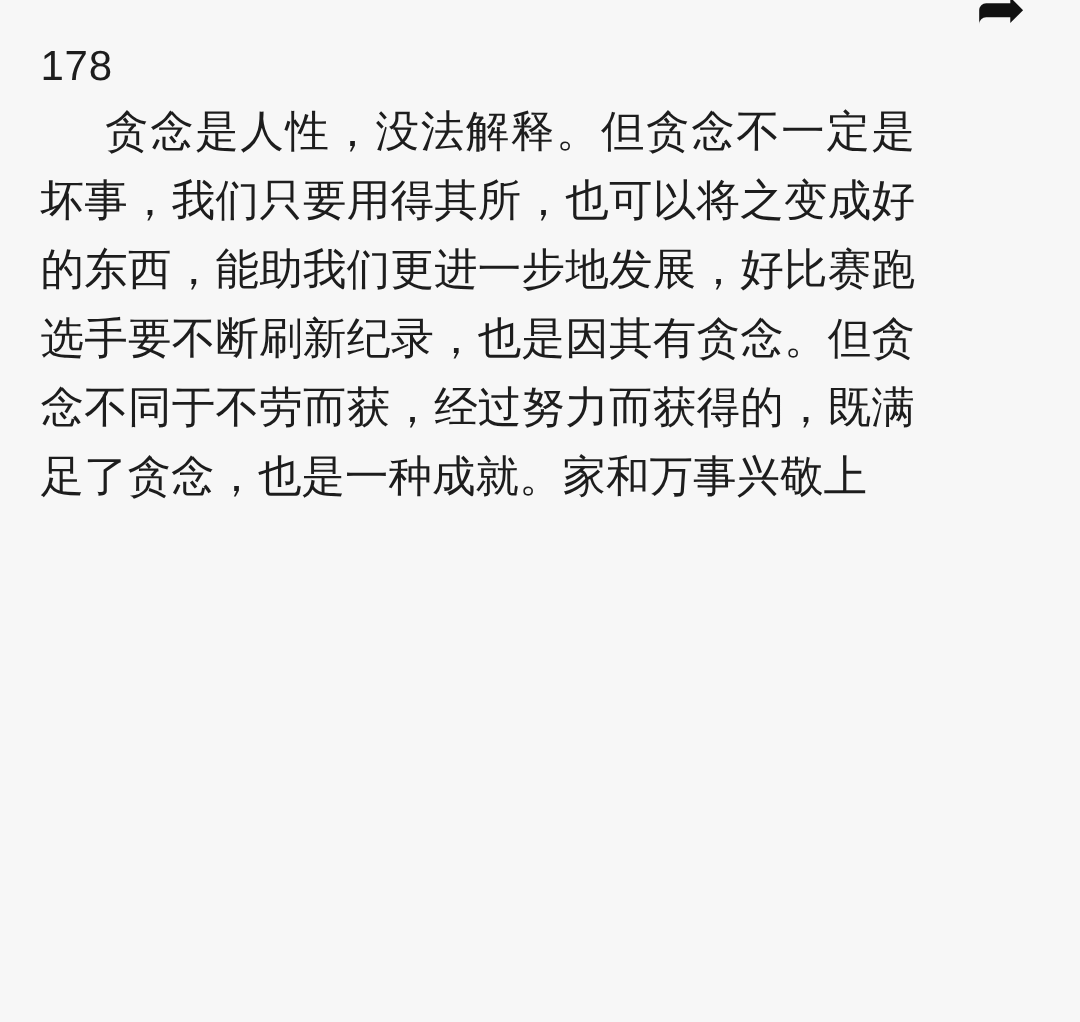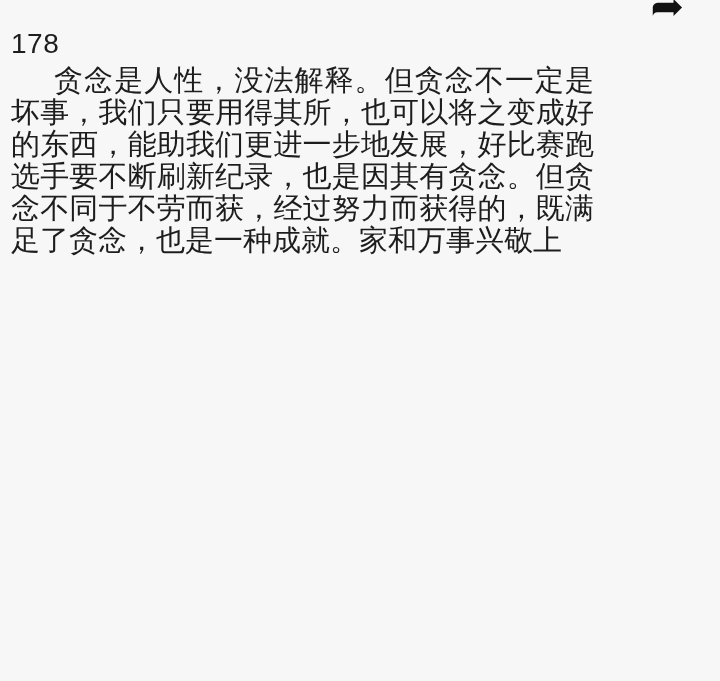--- a/index.html
+++ b/index.html
@@ -35,36 +35,36 @@
     top: -14px;
     font-size: 40px;
     line-height: 40px;
     font-weight: 700;
     color: #111;
     font-family: "DejaVu Sans", sans-serif;
   }
   .content {
     position: absolute;
     top: 26px;
-    left: 0;
+    left: 16px;
     width: 616px;
     padding: 0 22px 0 11px;
     box-sizing: border-box;
   }
   .page-number {
     font-size: 28px;
     line-height: 36px;
     color: #1d1d1d;
     letter-spacing: 0.5px;
     font-family: "Liberation Sans", sans-serif;
     margin-bottom: 2px;
   }
   .para {
     font-size: 29px;
-    line-height: 32px;
+    line-height: 46px;
     text-align: justify;
     text-justify: inter-ideograph;
     color: #1d1d1d;
     font-family: "DejaVu Sans", "Liberation Sans", sans-serif;
     word-break: break-all;
   }
   .para .indent {
     display: inline-block;
     width: 42px;
   }

